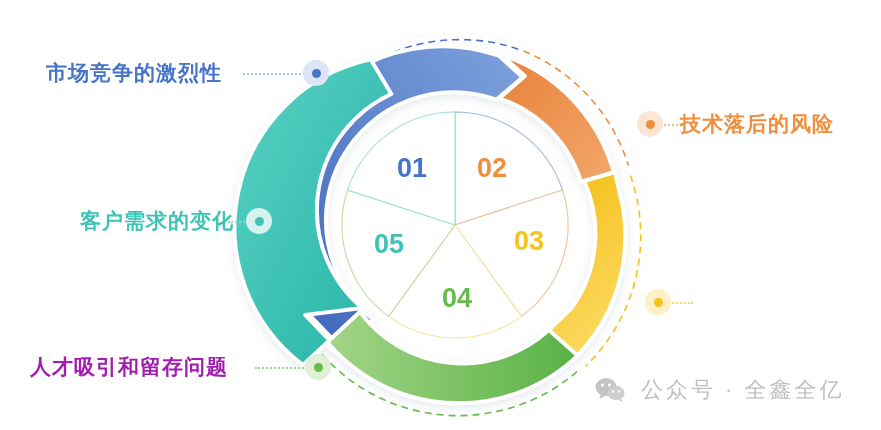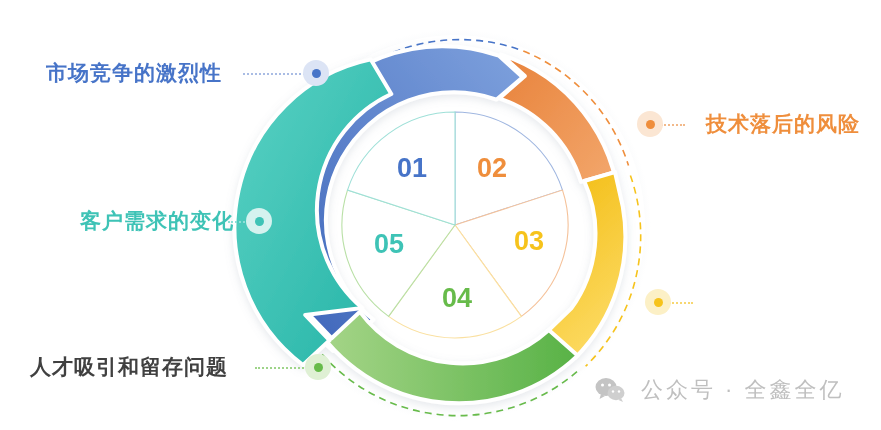--- a/index.html
+++ b/index.html
@@ -33,23 +33,23 @@
     font-size: 21px;
     font-weight: bold;
     letter-spacing: 1px;
     white-space: nowrap;
     line-height: 1;
   }
   .label-left  { text-align: left; }
   .label-right { text-align: left; }
 
   .lbl-1 { color: #4774c8; left: 46px;  top: 62px; }
-  .lbl-2 { color: #ef8e3c; left: 680px; top: 113px; margin-left: 26px; }
+  .lbl-2 { color: #ef8e3c; left: 680px; top: 113px; }
   .lbl-3 { color: #f6c31c; left: 680px; top: 291px; }
-  .lbl-4 { color: #404040; left: 30px;  top: 356px; }
+  .lbl-4 { color: #a21caf; left: 30px;  top: 356px; }
   .lbl-5 { color: #3ec3b6; left: 80px;  top: 210px; }
 
   .dot {
     position: absolute;
     width: 26px;
     height: 26px;
     border-radius: 50%;
     display: flex;
     align-items: center;
     justify-content: center;

